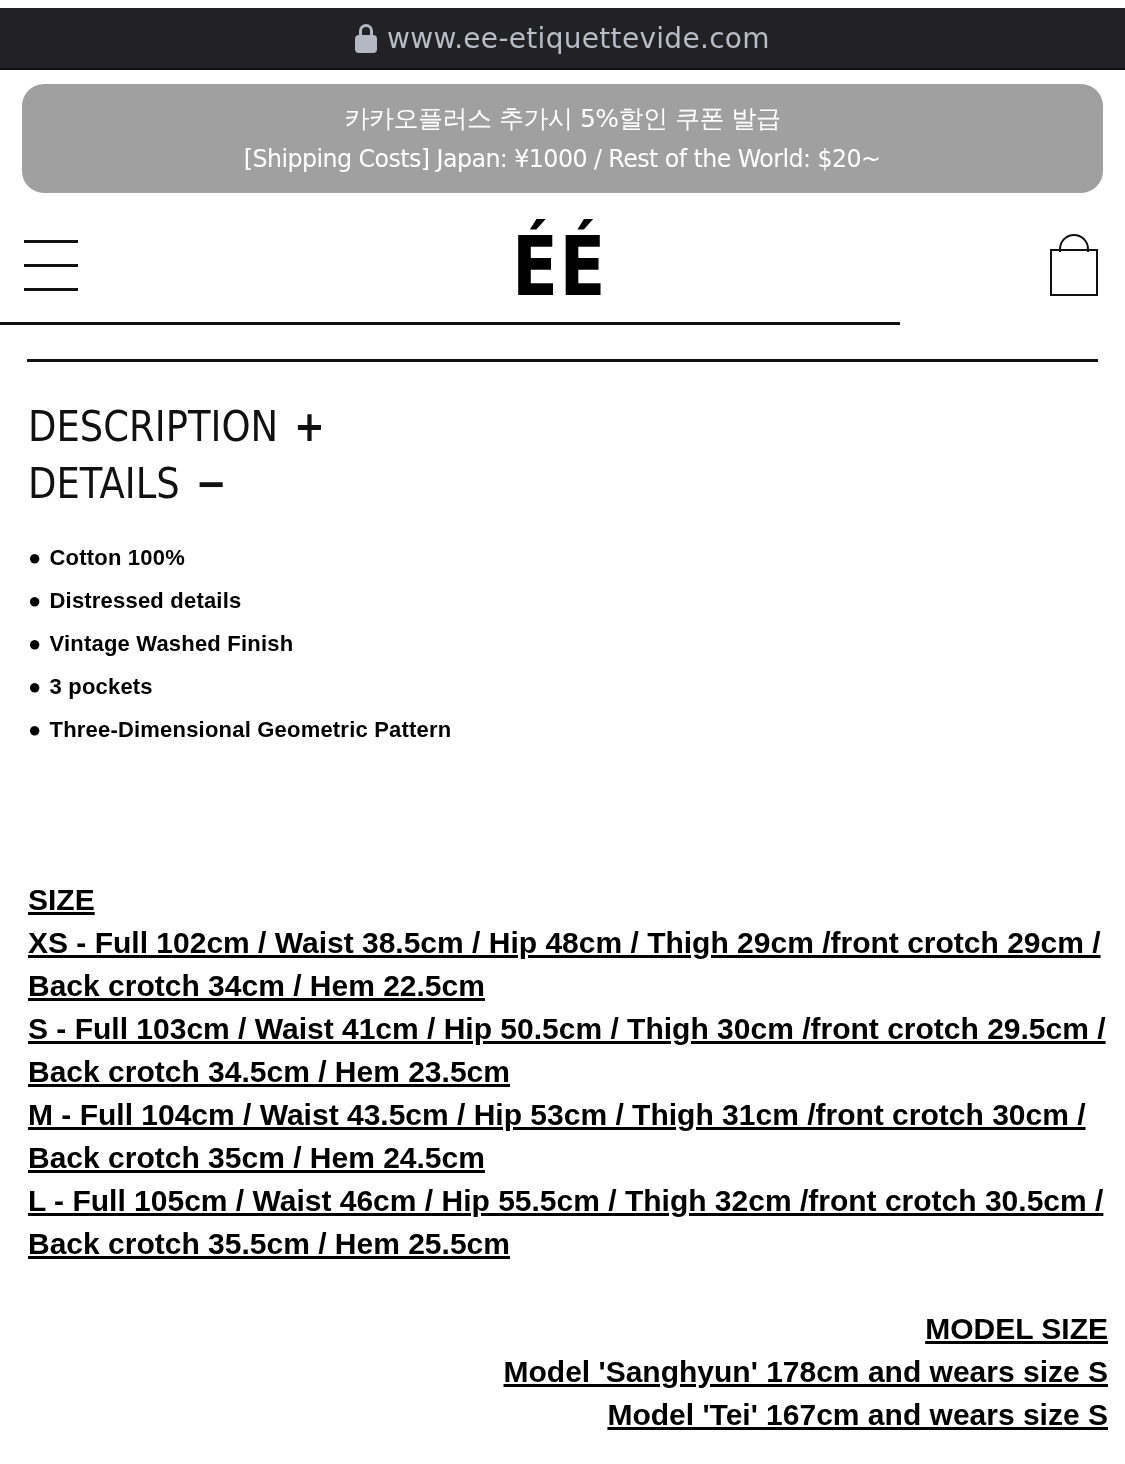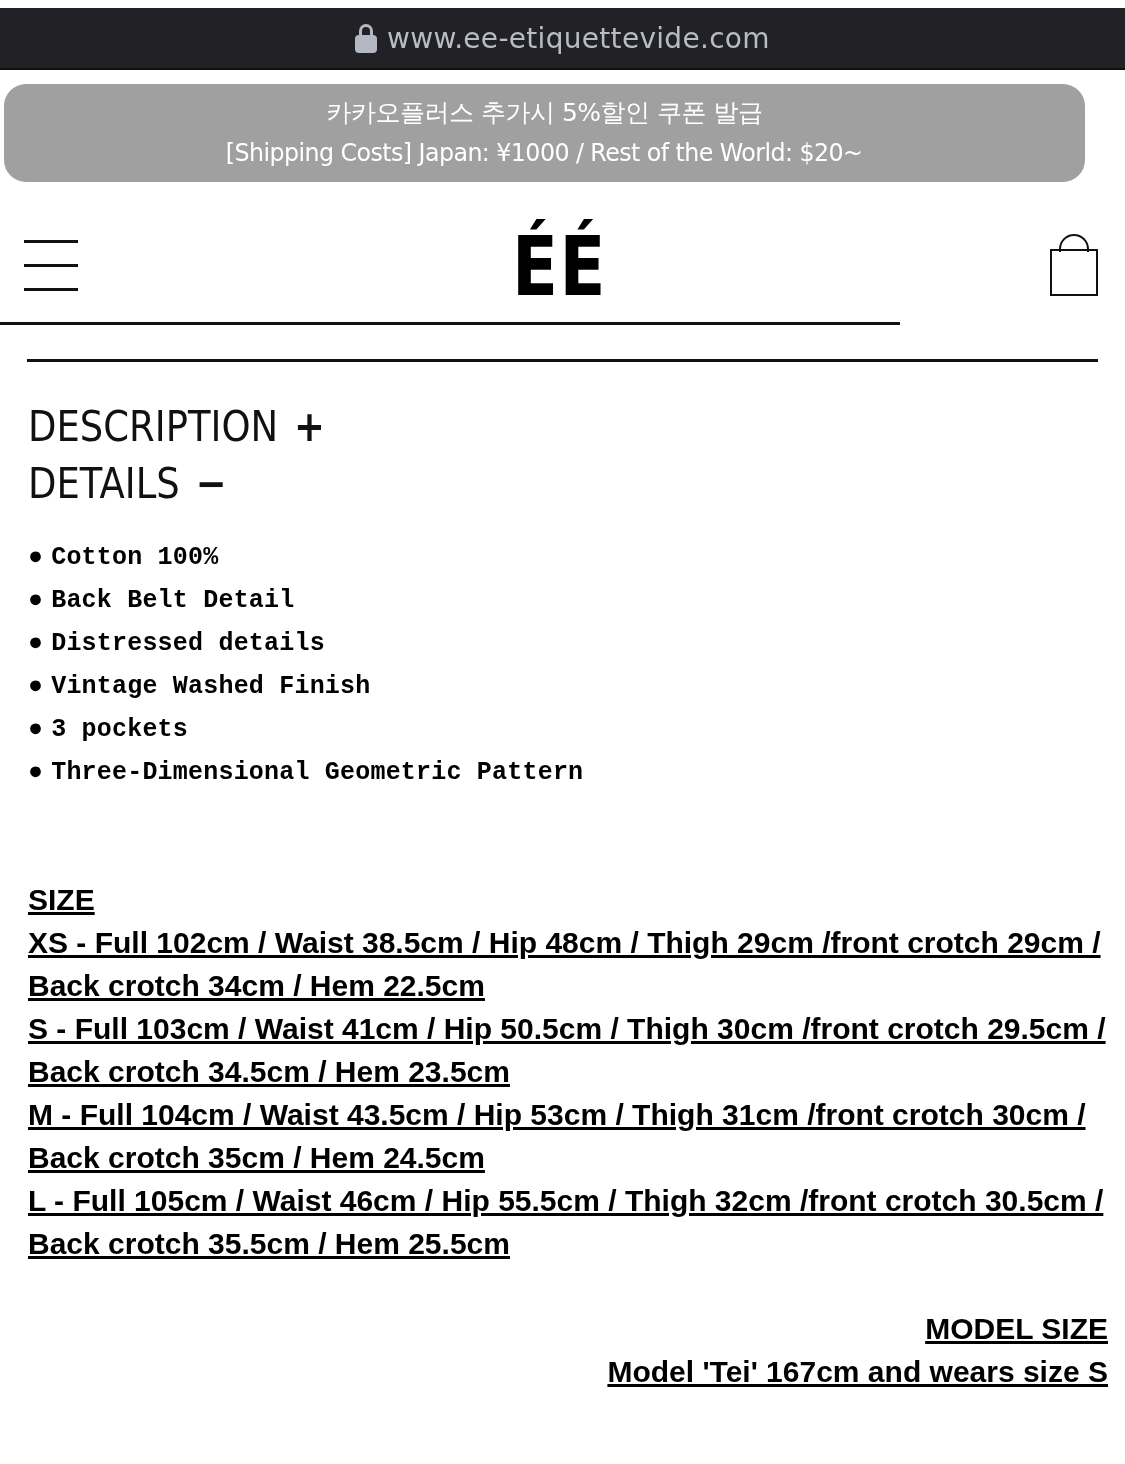--- a/index.html
+++ b/index.html
@@ -7,21 +7,21 @@
   body { font-family: "Liberation Sans", sans-serif; color: #000; position: relative; }
 
   
   .urlbar { position: absolute; left: 0; top: 0; width: 1125px; height: 62px; background: #222226; border-bottom: 2px solid #101012; display: flex; align-items: center; justify-content: center; margin-top: 8px; }
   .urlbar .lock { width: 22px; height: 30px; position: relative; margin-right: 10px; margin-top: 2px; }
   .urlbar .lock .shackle { position: absolute; left: 4px; top: 0; width: 14px; height: 16px; border: 3.5px solid #b4b8c2; border-bottom: none; border-radius: 8px 8px 0 0; }
   .urlbar .lock .body { position: absolute; left: 0; top: 11px; width: 22px; height: 18px; background: #b4b8c2; border-radius: 4px; }
   .urlbar .url { color: #b8bcc6; font-family: "DejaVu Sans", sans-serif; font-size: 28px; letter-spacing: 0.3px; }
 
   
-  .banner { position: absolute; left: 4px; top: 84px; width: 1081px; height: 98px; background: #a0a0a0; border-radius: 22px; display: flex; flex-direction: column; align-items: center; justify-content: center; color: #ffffff; }
+  .banner { position: absolute; left: 22px; top: 84px; width: 1081px; height: 109px; background: #a0a0a0; border-radius: 22px; display: flex; flex-direction: column; align-items: center; justify-content: center; color: #ffffff; }
   .banner .line1 { font-family: "DejaVu Sans", sans-serif; font-size: 25px; line-height: 40px; letter-spacing: -0.5px; }
   .banner .line2 { font-family: "DejaVu Sans", sans-serif; font-size: 25px; line-height: 40px; letter-spacing: -0.6px; transform: scaleX(0.95); }
 
   
   .header { position: absolute; left: 0; top: 200px; width: 900px; height: 125px; border-bottom: 3px solid #111; }
   .hamburger { position: absolute; left: 24px; top: 40px; width: 54px; height: 54px; cursor: pointer; }
   .hamburger span { position: absolute; left: 0; width: 54px; height: 3px; background: #111; }
   .hamburger span:nth-child(1) { top: 0; }
   .hamburger span:nth-child(2) { top: 24px; }
   .hamburger span:nth-child(3) { top: 48px; }
@@ -33,21 +33,21 @@
   .divider { position: absolute; left: 27px; top: 359px; width: 1071px; height: 3px; background: #111; }
 
   
   .acc { position: absolute; left: 28px; font-family: "DejaVu Sans", sans-serif; font-size: 42px; line-height: 50px; color: #111; cursor: pointer; transform: scaleX(0.88); transform-origin: left center; white-space: nowrap; }
   .acc .sign { margin-left: 18px; font-weight: bold; }
   .acc-desc { top: 402px; }
   .acc-details { top: 459px; }
 
   
   .bullets { position: absolute; left: 28px; top: 536px; list-style: none; }
-  .bullets li { font-size: 25px; line-height: 43px; font-weight: bold; white-space: nowrap; letter-spacing: 0.2px; font-family: Liberation Mono, monospace; }
+  .bullets li { font-size: 22px; line-height: 43px; font-weight: bold; white-space: nowrap; letter-spacing: 0.2px; }
   .bullets li .dot { display: inline-block; margin-right: 8px; }
 
   
   .section { position: absolute; left: 28px; width: 1080px; font-size: 30px; line-height: 43px; font-weight: bold; }
   .size { top: 878px; }
   .model { top: 1307px; text-align: right; }
   .section .title { display: block; text-decoration: underline; }
   .section .row { display: block; text-decoration: underline; }
 </style>
 </head>
@@ -83,31 +83,31 @@
 
 <div class="acc acc-desc">
   <span>DESCRIPTION</span><span class="sign">+</span>
 </div>
 <div class="acc acc-details">
   <span>DETAILS</span><span class="sign">−</span>
 </div>
 
 <ul class="bullets">
   <li><span class="dot">●</span><span>Cotton 100%</span></li>
-  <li><span class="dot">●</span><span>Back Belt Detail</span></li>
   <li><span class="dot">●</span><span>Distressed details</span></li>
   <li><span class="dot">●</span><span>Vintage Washed Finish</span></li>
   <li><span class="dot">●</span><span>3 pockets</span></li>
   <li><span class="dot">●</span><span>Three-Dimensional Geometric Pattern</span></li>
 </ul>
 
 <div class="section size">
   <span class="title">SIZE</span>
   <span class="row">XS - Full 102cm / Waist 38.5cm / Hip 48cm / Thigh 29cm /front crotch 29cm / Back crotch 34cm / Hem 22.5cm</span>
   <span class="row">S - Full 103cm / Waist 41cm / Hip 50.5cm / Thigh 30cm /front crotch 29.5cm / Back crotch 34.5cm / Hem 23.5cm</span>
   <span class="row">M - Full 104cm / Waist 43.5cm / Hip 53cm / Thigh 31cm /front crotch 30cm / Back crotch 35cm / Hem 24.5cm</span>
   <span class="row">L - Full 105cm / Waist 46cm / Hip 55.5cm / Thigh 32cm /front crotch 30.5cm / Back crotch 35.5cm / Hem 25.5cm</span>
 </div>
 
 <div class="section model">
   <span class="title">MODEL SIZE</span>
+  <span class="row">Model 'Sanghyun' 178cm and wears size S</span>
   <span class="row">Model 'Tei' 167cm and wears size S</span>
 </div>
 
 </body></html>

